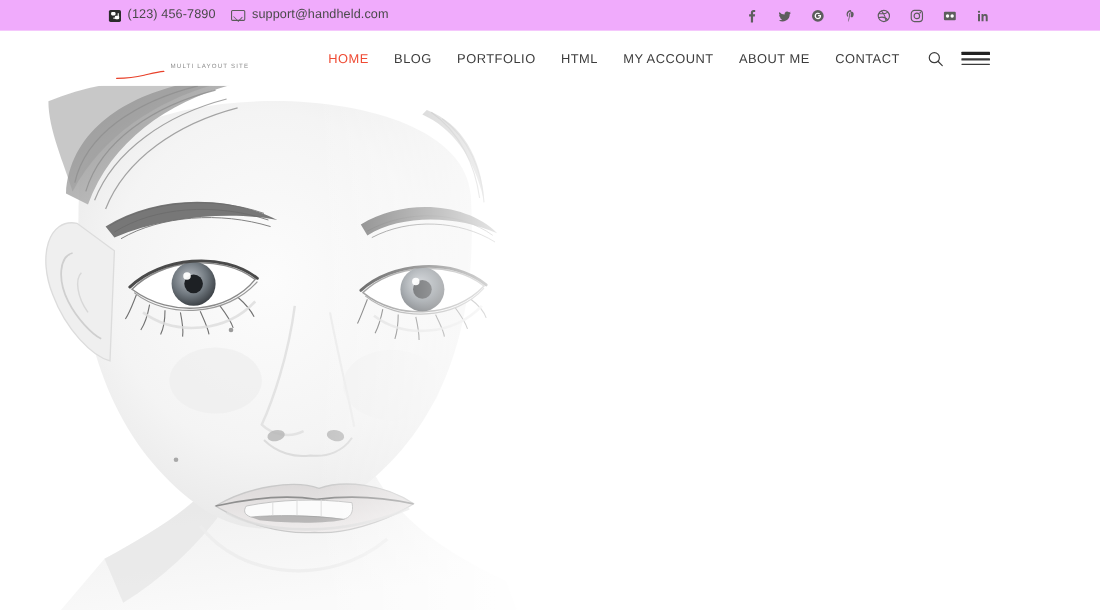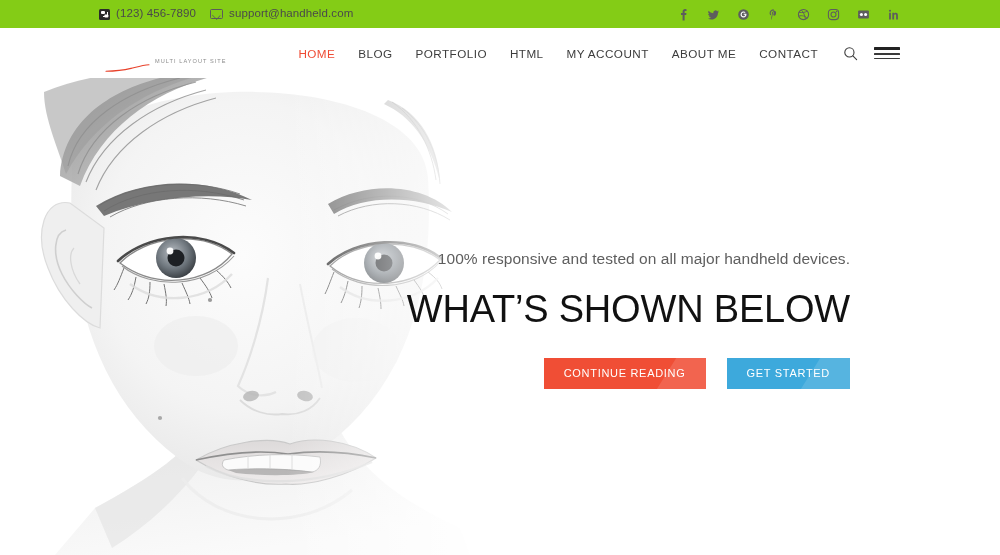--- a/index.html
+++ b/index.html
@@ -8,21 +8,21 @@
     overflow:hidden;
     background:#ffffff;
     font-family:"Liberation Sans", sans-serif;
     -webkit-font-smoothing:antialiased;
   }
   .page { position:relative; width:1000px; height:555px; background:#fff; }
 
   
   .topbar {
     position:absolute; top:0; left:0; width:1000px; height:28px;
-    background:#84cc16;
+    background:#f0abfc;
     display:flex; align-items:center;
     padding:0 100px 0 99px;
   }
   .topbar-left { display:flex; align-items:center; gap:14px; }
   .tb-item { display:flex; align-items:center; gap:6px; }
   .tb-text {
     font-size:11.5px; color:#4a4a4a; letter-spacing:.1px; line-height:1;
   }
   .ico-phone {
     width:11px; height:11px; background:#2b2b2b; border-radius:1.5px;
@@ -366,29 +366,15 @@
 
         <path d="M228 392 C 256 390, 286 390, 314 394 C 300 398, 262 398, 236 395 Z" fill="#8e8e8e" opacity=".55"></path>
         <path d="M206 388 C 242 408, 312 410, 372 384" fill="none" stroke="#dfdfdf" stroke-width="2.4" opacity=".8"></path>
 
         <path d="M182 400 C 218 448, 300 456, 352 412" fill="none" stroke="#ececec" stroke-width="3" opacity=".8"></path>
 
         <rect x="0" y="0" width="520" height="477" fill="url(#fade)"></rect>
       </svg>
     </div>
 
-    <div class="hero-copy">
-      <div class="hero-sub">100% responsive and tested on all major handheld devices.</div>
-      <div class="hero-title">WHAT’S SHOWN BELOW</div>
-      <div class="hero-actions">
-        <button class="btn btn-primary">
-          <span class="sheen"></span>
-          <span class="lbl">CONTINUE READING</span>
-        </button>
-        <button class="btn btn-secondary">
-          <span class="sheen"></span>
-          <span class="lbl">GET STARTED</span>
-        </button>
-      </div>
-    </div>
 
   </div>
 </div>
 
 </body></html>

